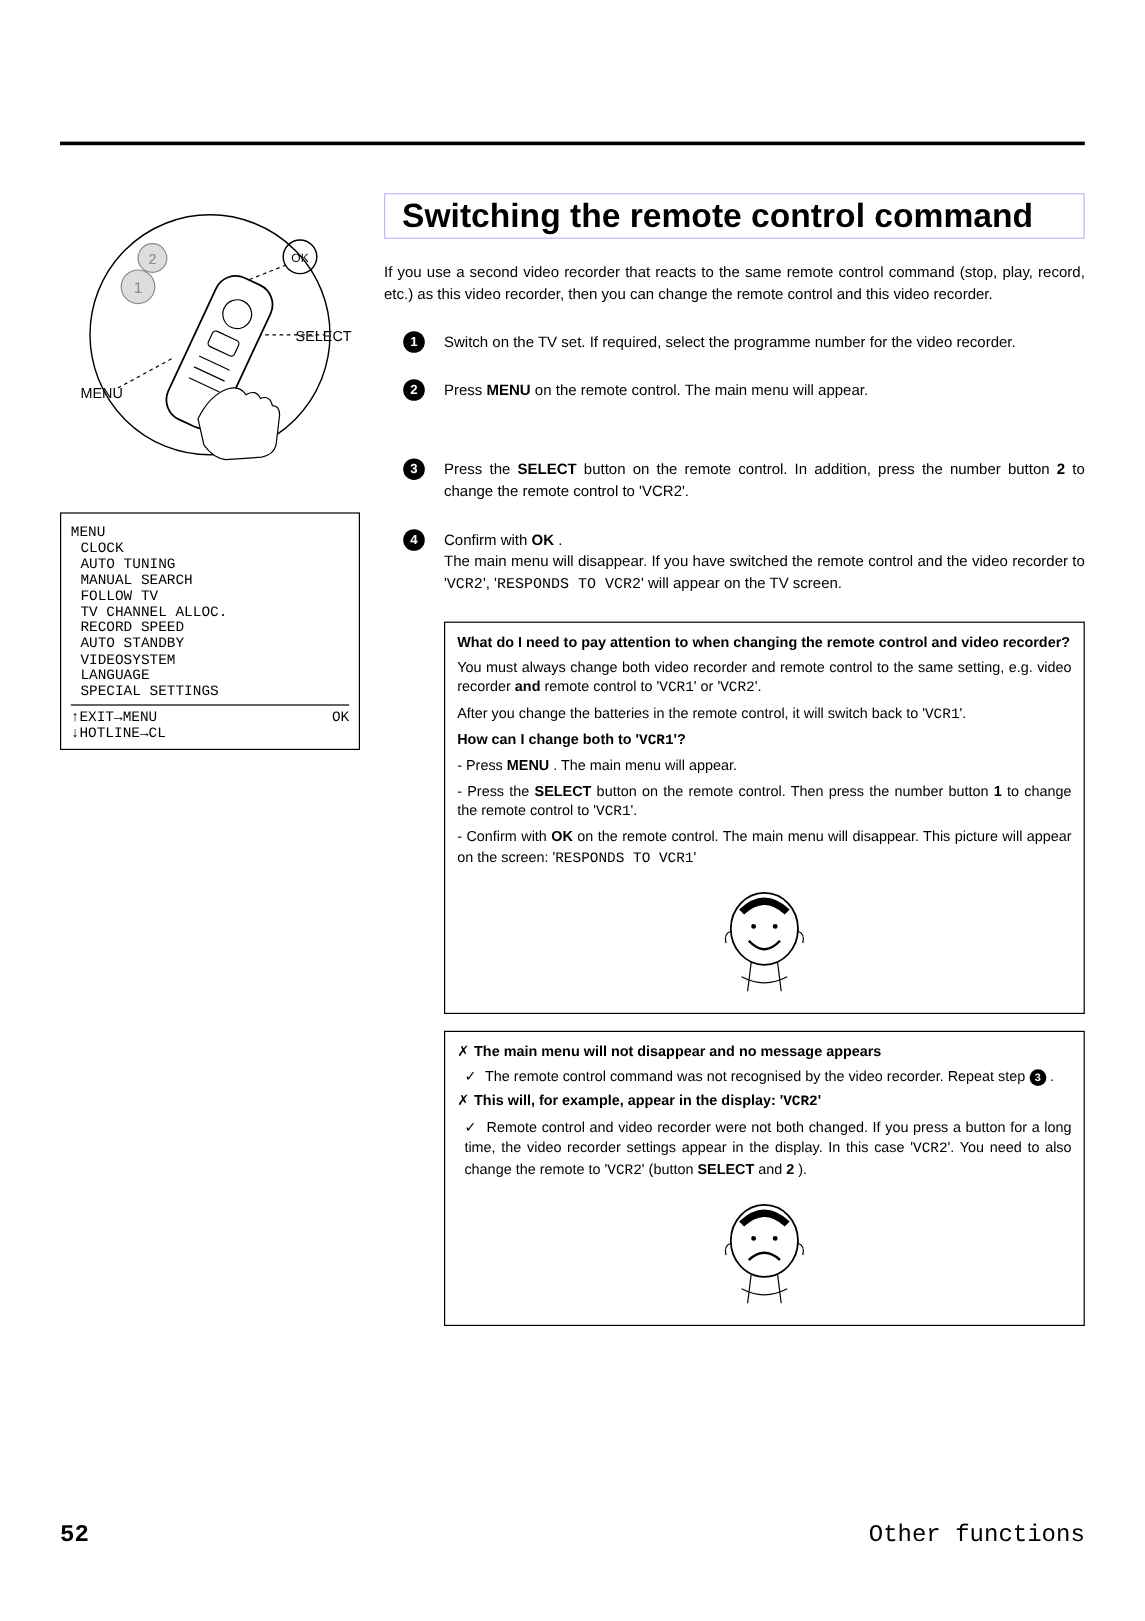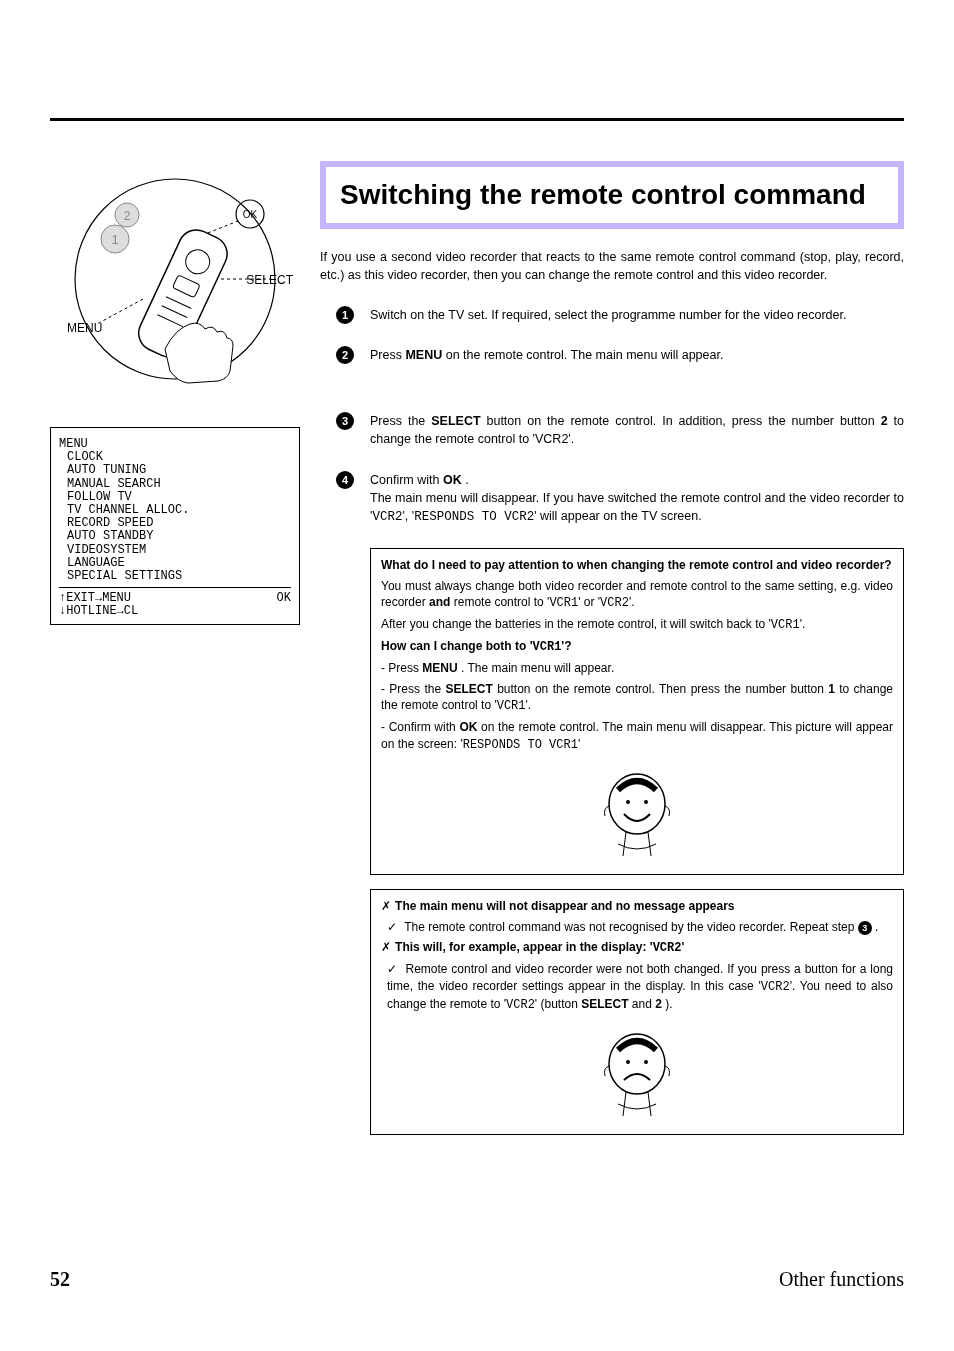--- a/index.html
+++ b/index.html
@@ -22,22 +22,22 @@
     gap: 20px;
   }
   .left-col {
     width: 250px;
     flex: 0 0 250px;
   }
   .right-col {
     flex: 1;
   }
   .title-box {
-    border: 6px solid #c4b5fd;
-    padding: 12px 14px;
+    border: 1px solid #c4b5fd;
+    padding: 2px 14px;
     margin-bottom: 20px;
   }
   .title-box h1 {
     font-family: "Gill Sans", "Segoe UI", Arial, sans-serif;
     font-weight: bold;
     font-size: 28px;
   }
   .intro {
     font-family: "Gill Sans", "Segoe UI", Arial, sans-serif;
     font-size: 12.5px;
@@ -90,21 +90,21 @@
   .info-text { flex: 1; text-align: justify; }
   .info-icon { flex: 0 0 80px; display:flex; align-items:center; justify-content:center; }
   .footer {
     position: absolute;
     bottom: 60px;
     left: 50px;
     right: 50px;
     display: flex;
     justify-content: space-between;
     align-items: baseline;
-    font-family: Liberation Serif, serif;
+    font-family: Liberation Mono, monospace;
     gap: 23px;
   }
   .page-num { font-weight: bold; font-size: 20px; }
   .section-name { font-size: 20px; }
   .osd-menu {
     border: 1px solid #000;
     padding: 10px 8px 6px 8px;
     font-family: "Courier New", monospace;
     font-size: 12px;
     line-height: 1.1;

